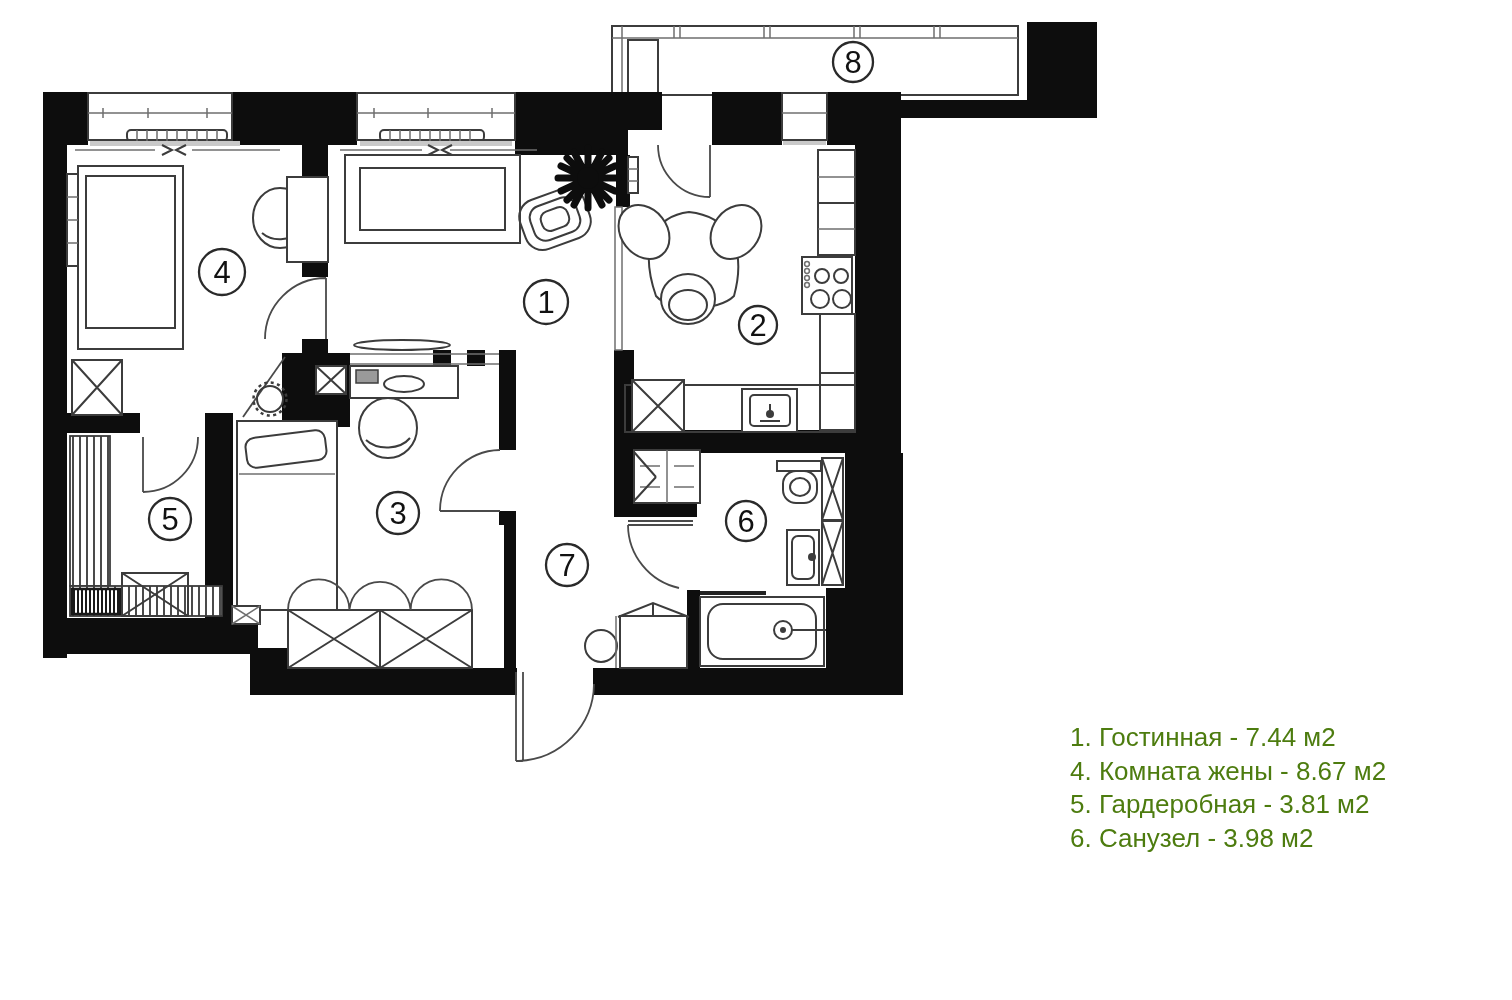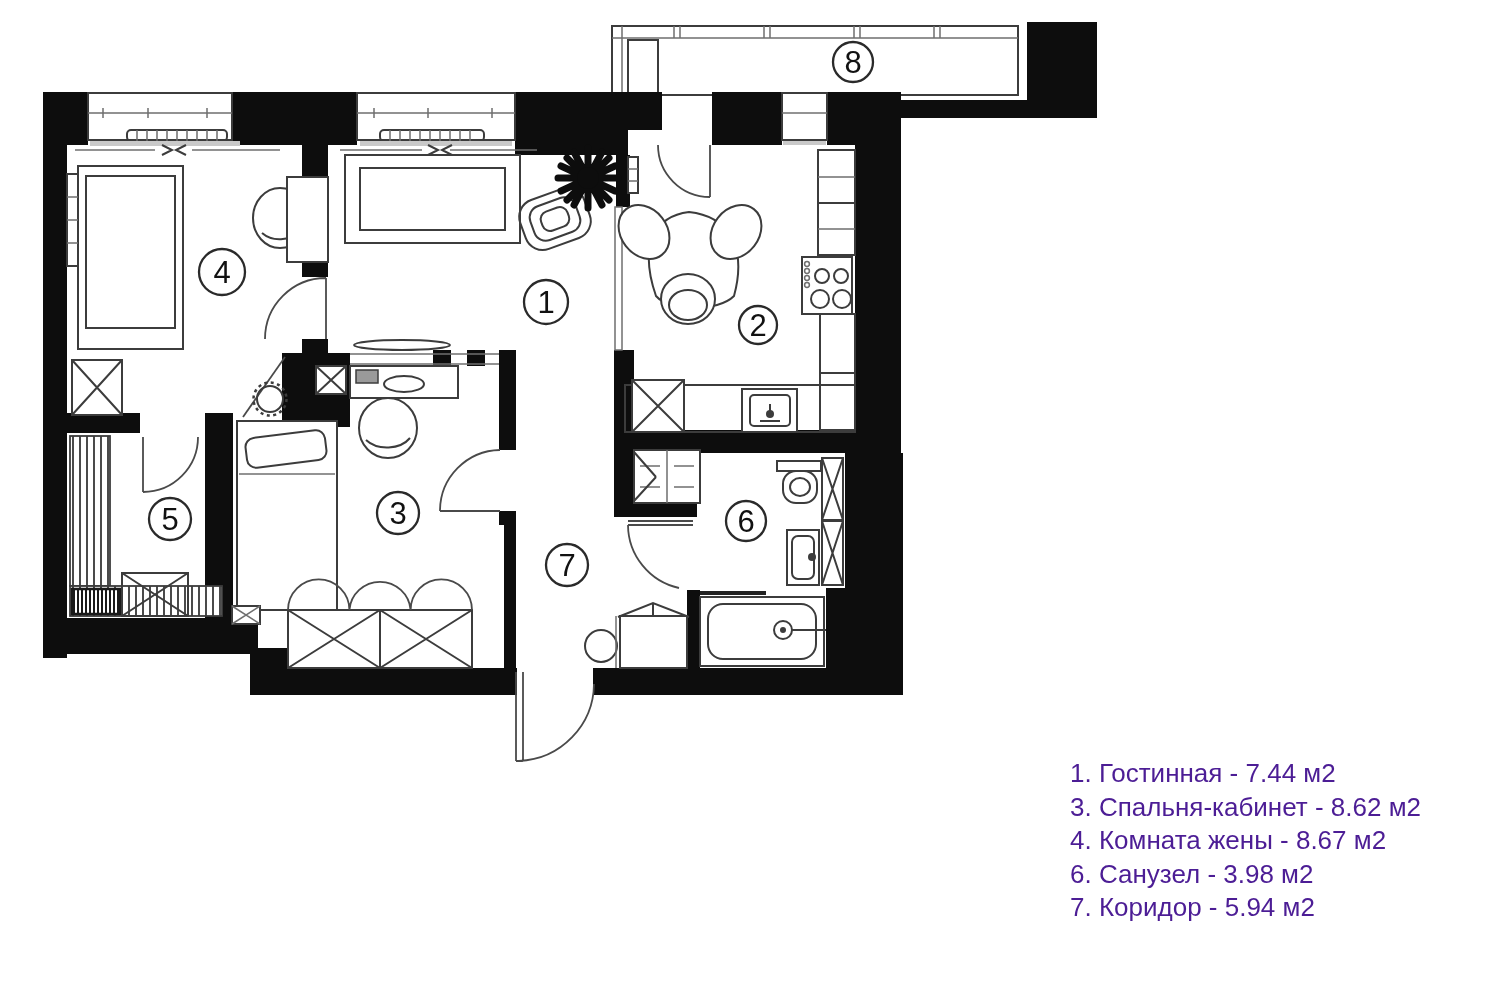--- a/index.html
+++ b/index.html
@@ -8,21 +8,21 @@
   .plan-svg{position:absolute;left:0;top:0;}
   .wall{fill:#0d0d0d;stroke:none;}
   .f{fill:#ffffff;stroke:#3c3c3c;stroke-width:2;}
   .nf{fill:none;stroke:#3c3c3c;stroke-width:2;}
   .t1{fill:none;stroke:#6f6f6f;stroke-width:1.5;}
   .door{fill:none;stroke:#4a4a4a;stroke-width:1.8;}
   .sill{fill:#c9c9c9;stroke:none;}
   .gray{fill:#9a9a9a;stroke:#3c3c3c;stroke-width:1.5;}
   .numc{fill:#ffffff;stroke:#2a2a2a;stroke-width:2.3;}
   .numt{font-family:"Liberation Sans",sans-serif;font-size:31px;fill:#111;text-anchor:middle;}
-  .legend{position:absolute;left:1070px;top:757px;color:#4c1d95;font-size:26px;line-height:33.5px;
+  .legend{position:absolute;left:1070px;top:721px;color:#4d7c0f;font-size:26px;line-height:33.5px;
           white-space:nowrap;}
   .legend-item{height:33.5px;}
 </style>
 </head>
 <body>
 
 <div class="stage">
 
 <svg class="plan-svg" width="1512" height="1000" viewBox="0 0 1512 1000" xmlns="http://www.w3.org/2000/svg">
   <defs>
@@ -316,19 +316,18 @@
     </g>
     <g>
       <circle class="numc" cx="853" cy="62" r="20"></circle>
       <text class="numt" x="853" y="73">8</text>
     </g>
   </g>
 </svg>
 
   <div class="legend">
     <div class="legend-item">1. Гостинная - 7.44 м2</div>
-    <div class="legend-item">3. Спальня-кабинет - 8.62 м2</div>
     <div class="legend-item">4. Комната жены - 8.67 м2</div>
+    <div class="legend-item">5. Гардеробная - 3.81 м2</div>
     <div class="legend-item">6. Санузел - 3.98 м2</div>
-    <div class="legend-item">7. Коридор - 5.94 м2</div>
   </div>
 
 </div>
 
 </body></html>

